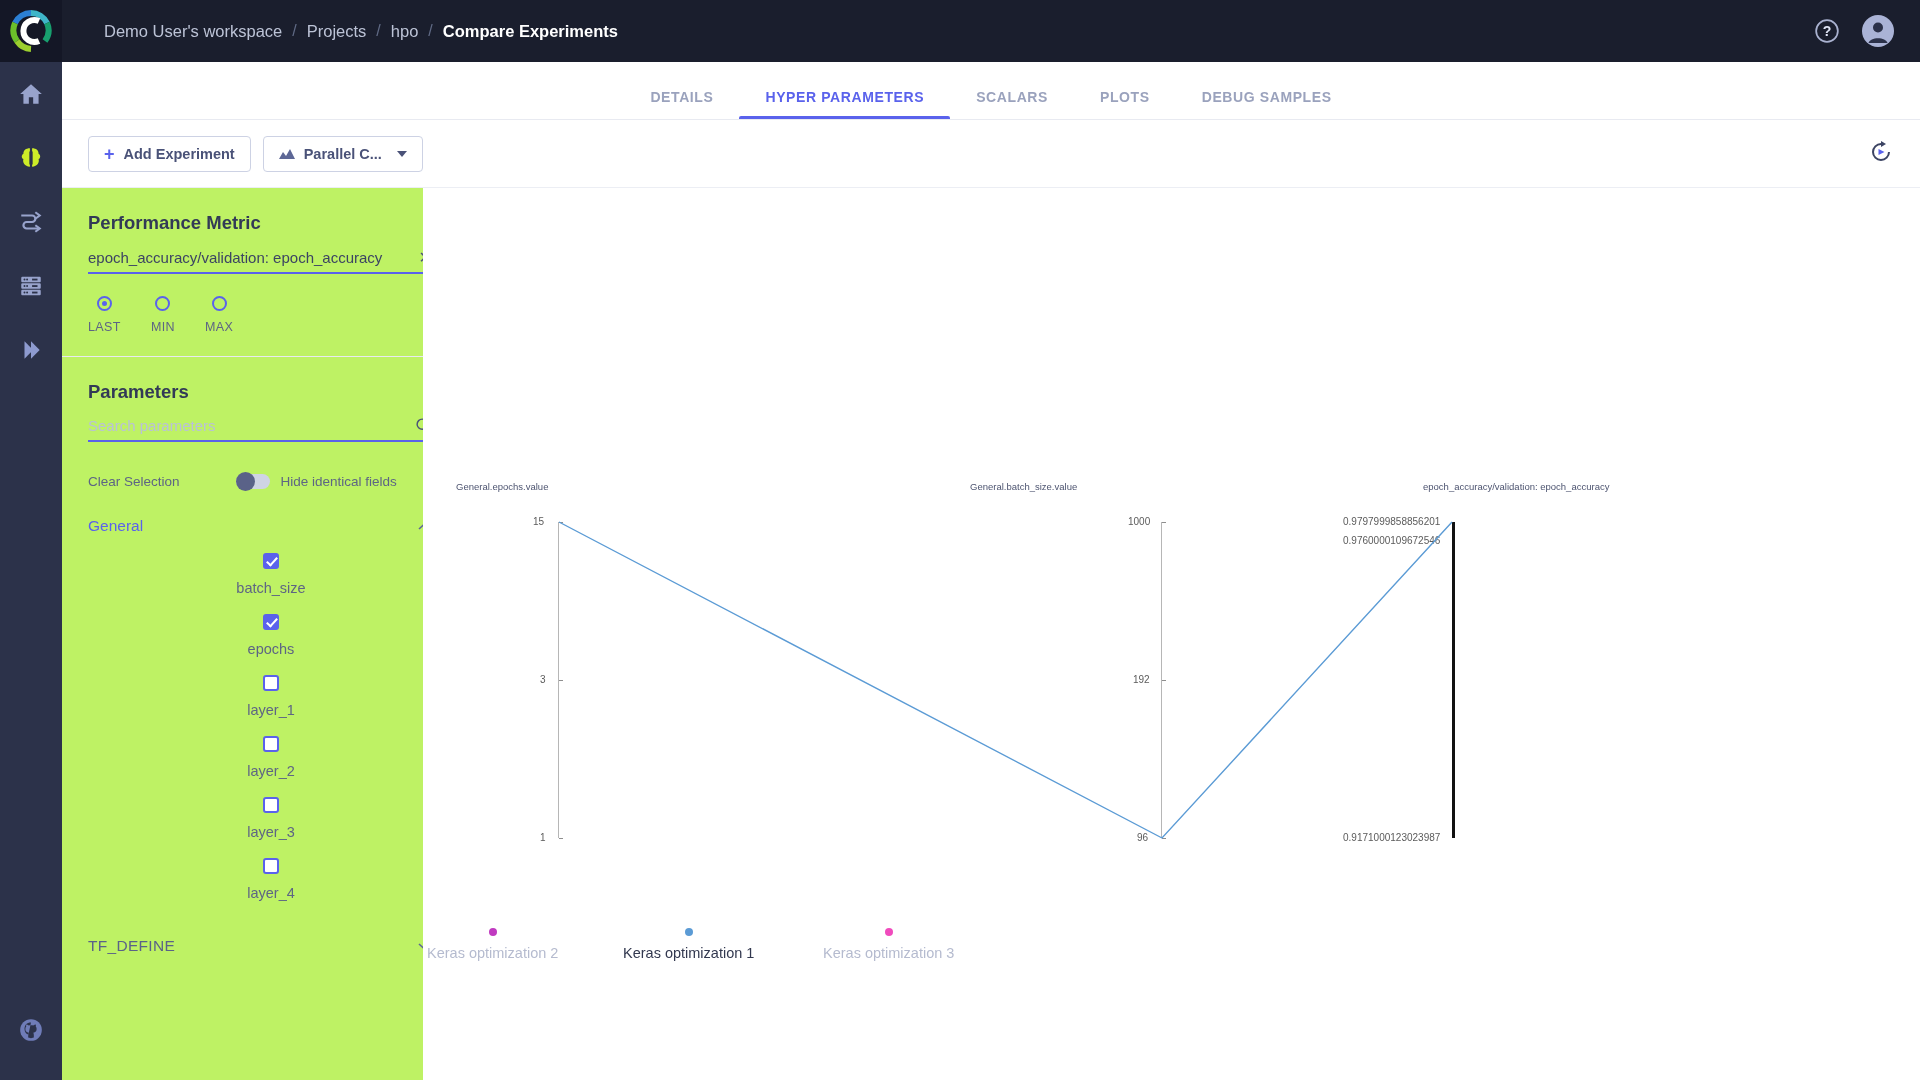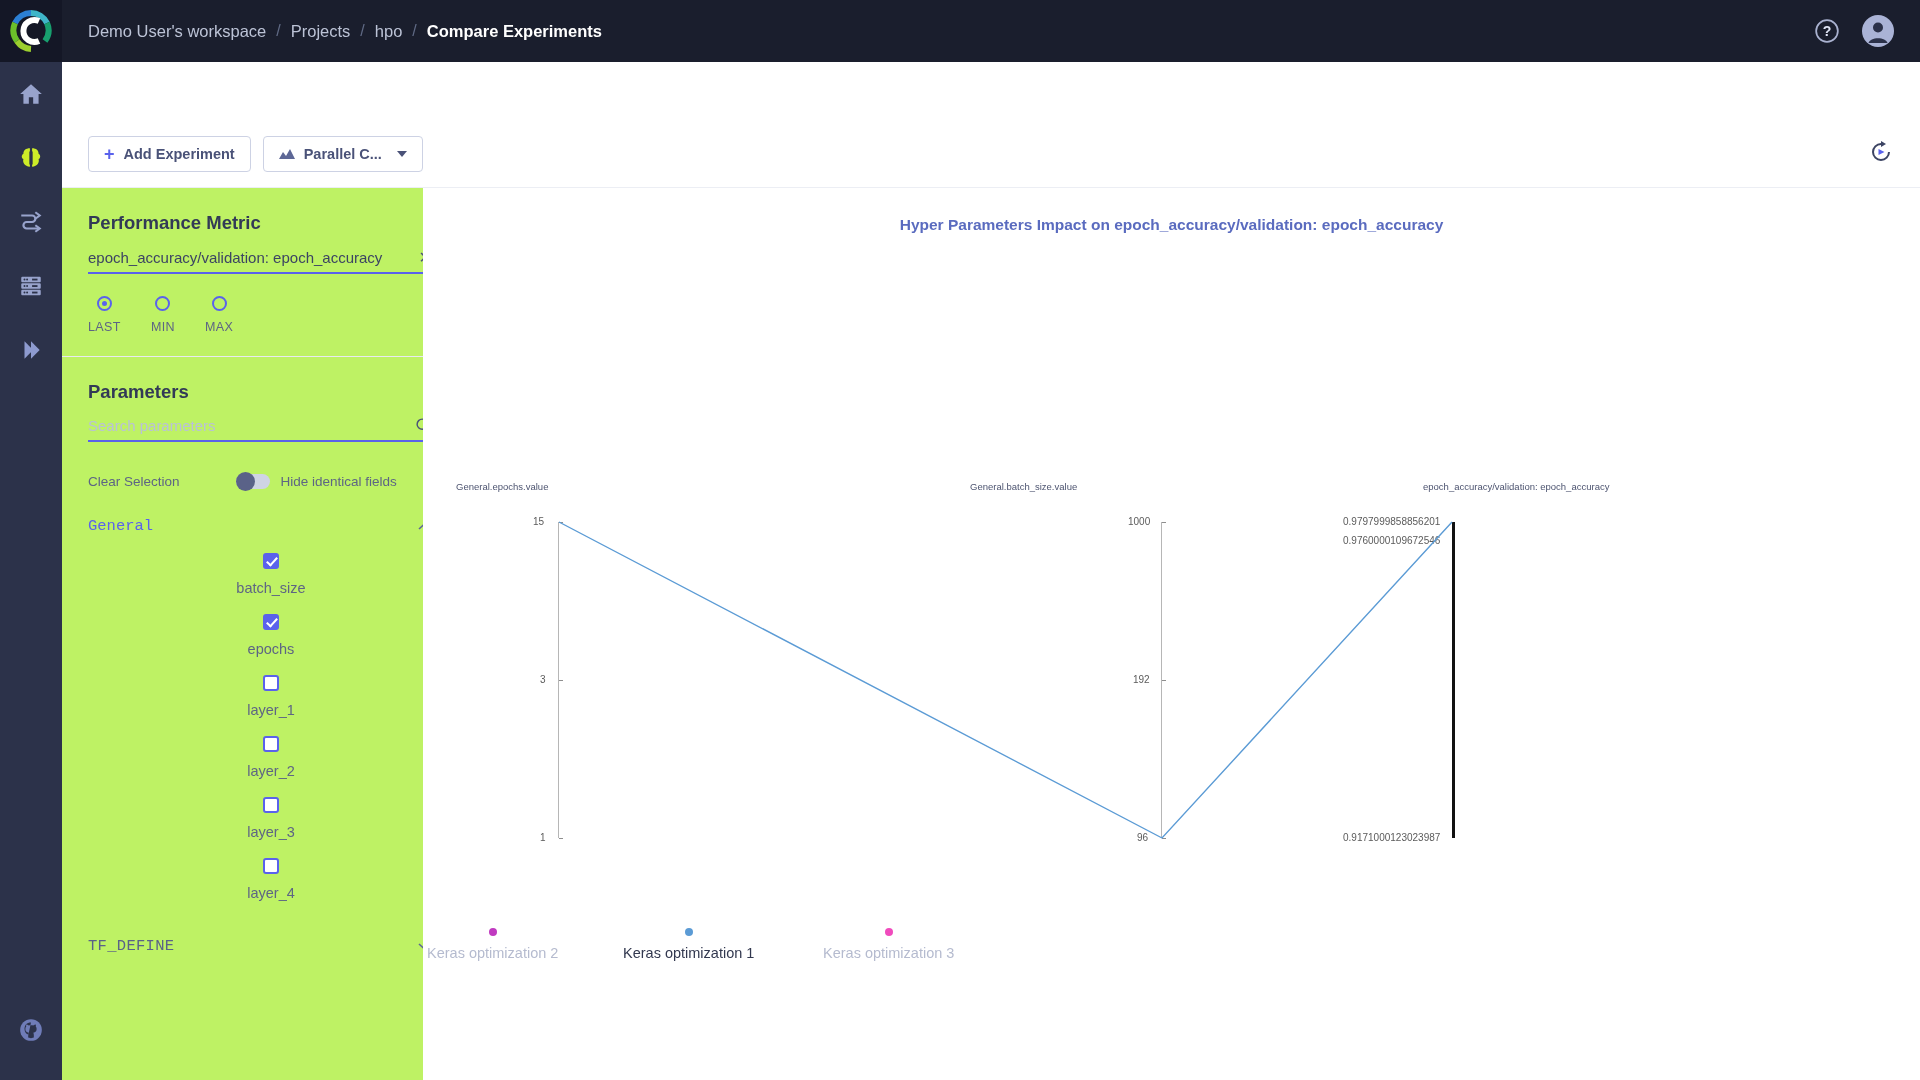--- a/index.html
+++ b/index.html
@@ -14,21 +14,21 @@
   .topbar {
     position: absolute; top: 0; left: 0; width: 1920px; height: 62px;
     background: #1a1e2d; display: flex; align-items: center;
   }
   .logo-box {
     width: 62px; height: 62px; background: #141726;
     display: flex; align-items: center; justify-content: center; flex: 0 0 62px;
   }
   .logo-svg { width: 44px; height: 44px; display: block; }
   .breadcrumb {
-    display: flex; align-items: center; margin-left: 26px; gap: 10px;
+    display: flex; align-items: center; margin-left: 42px; gap: 10px;
     font-size: 16.5px; color: #c3c9da; white-space: nowrap;
   }
   .crumb { color: #bcc3d6; }
   .crumb.active { color: #ffffff; font-weight: bold; }
   .crumb-sep { color: #606a85; font-size: 16px; }
   .topbar-right {
     margin-left: auto; display: flex; align-items: center; gap: 22px; padding-right: 26px;
   }
   .help-icon { width: 26px; height: 26px; }
   .avatar-icon { width: 32px; height: 32px; }
@@ -127,21 +127,21 @@
   .toggle-wrap { display: flex; align-items: flex-end; gap: 11px; margin-left: 56px; }
   .toggle {
     width: 34px; height: 15px; border-radius: 8px; background: #cfd4e4; position: relative; cursor: pointer;
   }
   .toggle::after {
     content: ''; position: absolute; left: 0; top: -2px; width: 19px; height: 19px;
     border-radius: 50%; background: #5a6288;
   }
 
   .group-head {
-    display: flex; align-items: center; margin-top: 28px; cursor: pointer; font-family: Liberation Mono, monospace;
+    display: flex; align-items: center; margin-top: 28px; cursor: pointer;
   }
   .group-name { font-size: 15.5px; color: #5a62ec; }
   .group-name.muted { color: #5a6288; letter-spacing: 0.3px; }
   .chev { margin-left: auto; width: 14px; height: 9px; }
 
   .check-item { display: flex; align-items: center; gap: 11px; margin-top: 18px; padding-left: 22px; flex-direction: column; }
   .cbox {
     width: 16px; height: 16px; border-radius: 3px; border: 2px solid #5a62ec;
     background: #fff; position: relative; flex: 0 0 16px; cursor: pointer;
   }
@@ -254,20 +254,29 @@
       </svg>
     </div>
     <div class="rail-item rail-bottom">
       <svg viewBox="0 0 24 24">
         <circle cx="12" cy="12" r="10" fill="#6f7cb8"></circle>
         <path d="M12 5 C8 5 6 7.5 6 11 C6 13.8 7.6 15.6 9.6 16.2 C9.5 15.6 9.6 14.9 9.9 14.5 C7.8 14.2 6.8 13 6.8 11 C6.8 10 7.1 9.3 7.6 8.8 C7.4 8.3 7.4 7.5 7.7 6.9 C7.7 6.9 8.5 6.7 9.9 7.8 C10.6 7.6 11.3 7.5 12 7.5 C12.7 7.5 13.4 7.6 14.1 7.8 C15.5 6.7 16.3 6.9 16.3 6.9 C16.6 7.5 16.6 8.3 16.4 8.8 C16.9 9.3 17.2 10 17.2 11 C17.2 13 16.2 14.2 14.1 14.5 C14.5 15 14.6 15.7 14.6 16.5 L14.6 19 L12 19.5 L9.4 19 L9.4 17.3" fill="#2c324a"></path>
       </svg>
     </div>
   </div>
 
+  <div class="tabsbar">
+    <div class="tabs">
+      <div class="tab">DETAILS</div>
+      <div class="tab active">HYPER PARAMETERS</div>
+      <div class="tab">SCALARS</div>
+      <div class="tab">PLOTS</div>
+      <div class="tab">DEBUG SAMPLES</div>
+    </div>
+  </div>
 
   <div class="toolbar">
     <div class="btn">
       <span class="plus">+</span>
       <span>Add Experiment</span>
     </div>
     <div class="btn">
       <svg width="16" height="14" viewBox="0 0 16 14" class="chartglyph">
         <path d="M0 12 L4 5 L7 9 L11 2 L16 12 Z" fill="#5d6796"></path>
       </svg>
@@ -360,21 +369,20 @@
       <div class="group-head" style="margin-top:36px">
         <span class="group-name muted">TF_DEFINE</span>
         <svg class="chev" viewBox="0 0 14 9">
           <path d="M1 2 L7 7.5 L13 2" fill="none" stroke="#5d6796" stroke-width="1.6"></path>
         </svg>
       </div>
     </div>
   </div>
 
   <div class="chart-area">
-    <div class="chart-title">Hyper Parameters Impact on epoch_accuracy/validation: epoch_accuracy</div>
 
     <div class="axis-name" style="left:33px; top:293px;">General.epochs.value</div>
     <div class="axis-name" style="left:547px; top:293px;">General.batch_size.value</div>
     <div class="axis-name" style="left:1000px; top:293px;">epoch_accuracy/validation: epoch_accuracy</div>
 
     <div class="axis-line" style="left:135px; top:334px; height:316px;"></div>
     <div class="tick-mark" style="left:136px; top:334px;"></div>
     <div class="tick-mark" style="left:136px; top:492px;"></div>
     <div class="tick-mark" style="left:136px; top:650px;"></div>
     <div class="tick-label" style="left:110px; top:328px;">15</div>

